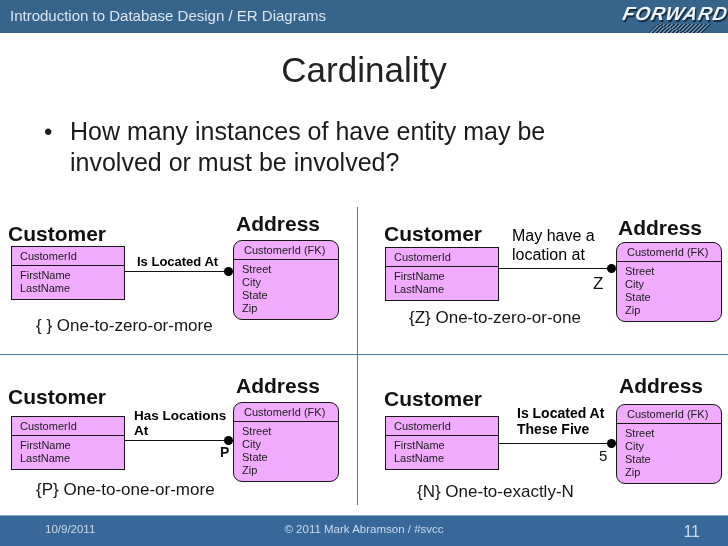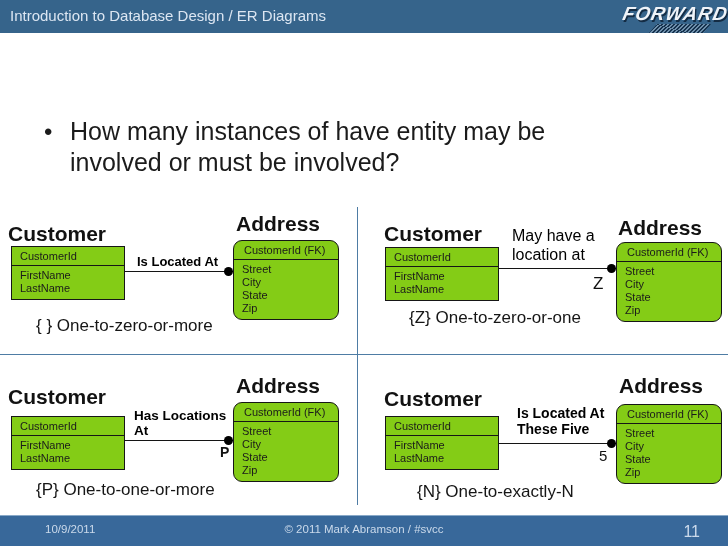--- a/index.html
+++ b/index.html
@@ -33,21 +33,21 @@
 
   
   .quad { position:absolute; }
   .q0 { left:0;     top:200px; width:357px; height:154px; }
   .q1 { left:357px; top:200px; width:371px; height:154px; }
   .q2 { left:0;     top:354px; width:357px; height:158px; }
   .q3 { left:357px; top:354px; width:371px; height:158px; }
 
   .ent-title { position:absolute; font-size:21px; font-weight:700; color:#121212; white-space:nowrap; }
 
-  .entity { position:absolute; background:#84cc16; border:1.4px solid #161616; }
+  .entity { position:absolute; background:#f0abfc; border:1.4px solid #161616; }
   .entity::after { content:""; position:absolute; left:4px; top:4px; width:100%; height:100%;
     border-radius:inherit; z-index:-1;
     background:radial-gradient(#4d4d4d 34%, transparent 36%) 0 0/3px 3px; }
   .entity .key { font-size:11px; line-height:13px; padding:3px 4px 2px 8px;
     border-bottom:1.2px solid #161616; white-space:nowrap; }
   .entity .attrs { padding:3px 4px 4px 8px; }
   .entity .attrs div { font-size:11px; line-height:13px; white-space:nowrap; }
   .c-box { width:114px; }
   .a-box { width:106px; border-radius:9px; }
   .a-box .key { padding-left:10px; }
@@ -110,20 +110,21 @@
 <div class="slide">
 
   <div class="header">
     <div class="header-title">Introduction to Database Design / ER Diagrams</div>
     <div class="logo">
       <span class="logo-text">FORWARD</span>
       <span class="logo-hatch"></span>
     </div>
   </div>
 
+  <div class="slide-title">Cardinality</div>
 
   <div class="bullet">
     <div class="bullet-glyph">•</div>
     <div>
       <div class="bullet-line">How many instances of have entity may be</div>
       <div class="bullet-line">involved or must be involved?</div>
     </div>
   </div>
 
   <div class="v-divider"></div>

